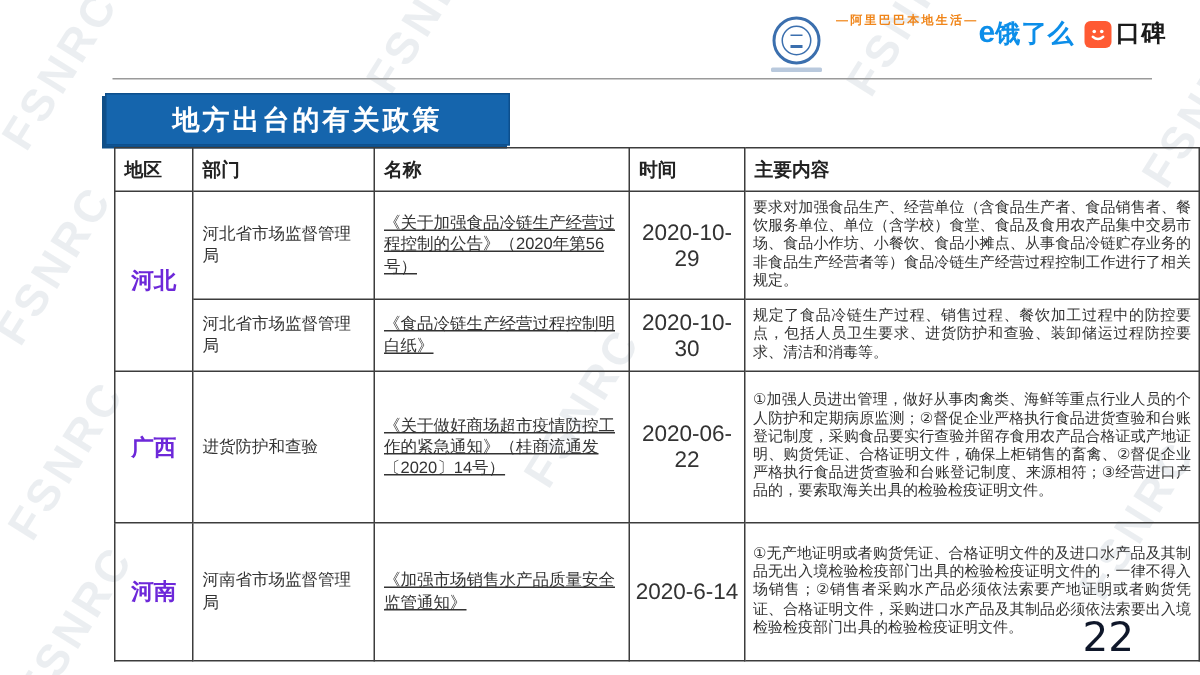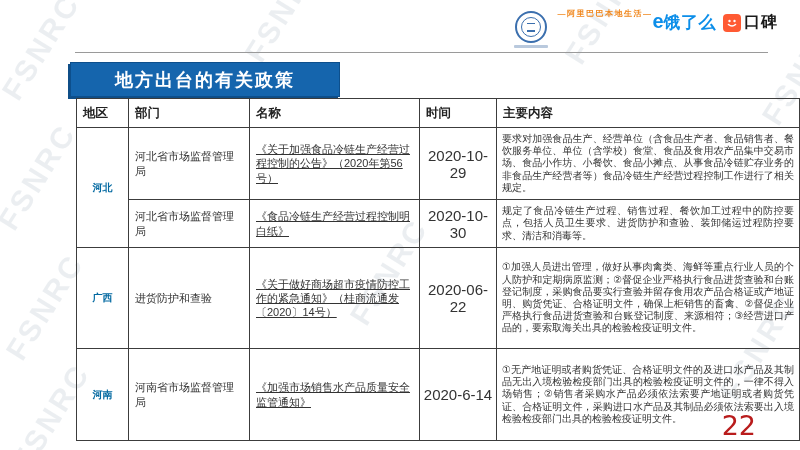--- a/index.html
+++ b/index.html
@@ -42,29 +42,29 @@
     box-shadow:-2px 2px 0 #0f4e87;
   }
   .banner-label{color:#ffffff;font-size:18px;font-weight:bold;letter-spacing:2px;}
   
   .policy-table{
     position:absolute;left:48px;top:98px;width:723px;border-collapse:collapse;
     table-layout:fixed;background:transparent;margin-left:28px;
   }
   .policy-table th,.policy-table td{border:1.5px solid #3c3c3c;vertical-align:middle;overflow:hidden;}
   .policy-table th{font-size:12.5px;text-align:left;padding:4px 6px;font-weight:bold;color:#222;height:20px;}
-  .region-cell{font-size:10px;font-weight:bold;text-align:center;color:#0369a1;}
+  .region-cell{font-size:15px;font-weight:bold;text-align:center;color:#6d28d9;}
   .dept-cell{font-size:11px;padding:2px 6px;line-height:1.3;}
   .doc-cell{font-size:11px;padding:2px 6px;line-height:1.3;text-decoration:underline;}
   .date-cell{font-size:15px;text-align:center;padding:2px 1px;}
   .content-cell{font-size:10px;padding:2px 5px;line-height:1.22;text-align:justify;vertical-align:top;}
   .row-h1{height:72px;} .row-h2{height:48px;} .row-h3{height:101px;} .row-h4{height:92px;}
   
   .page-number{
-    position:absolute;right:44px;top:410px;font-size:27px;color:#b91c1c;
+    position:absolute;right:44px;top:410px;font-size:27px;color:#0f172a;
     font-family:"DejaVu Sans",sans-serif;font-weight:400;
   }
 </style>
 </head>
 <body>
 
 <div class="slide">
 
   <span class="watermark" style="left:-18px;top:30px">FSNRC</span>
   <span class="watermark" style="left:-22px;top:160px">FSNRC</span>

